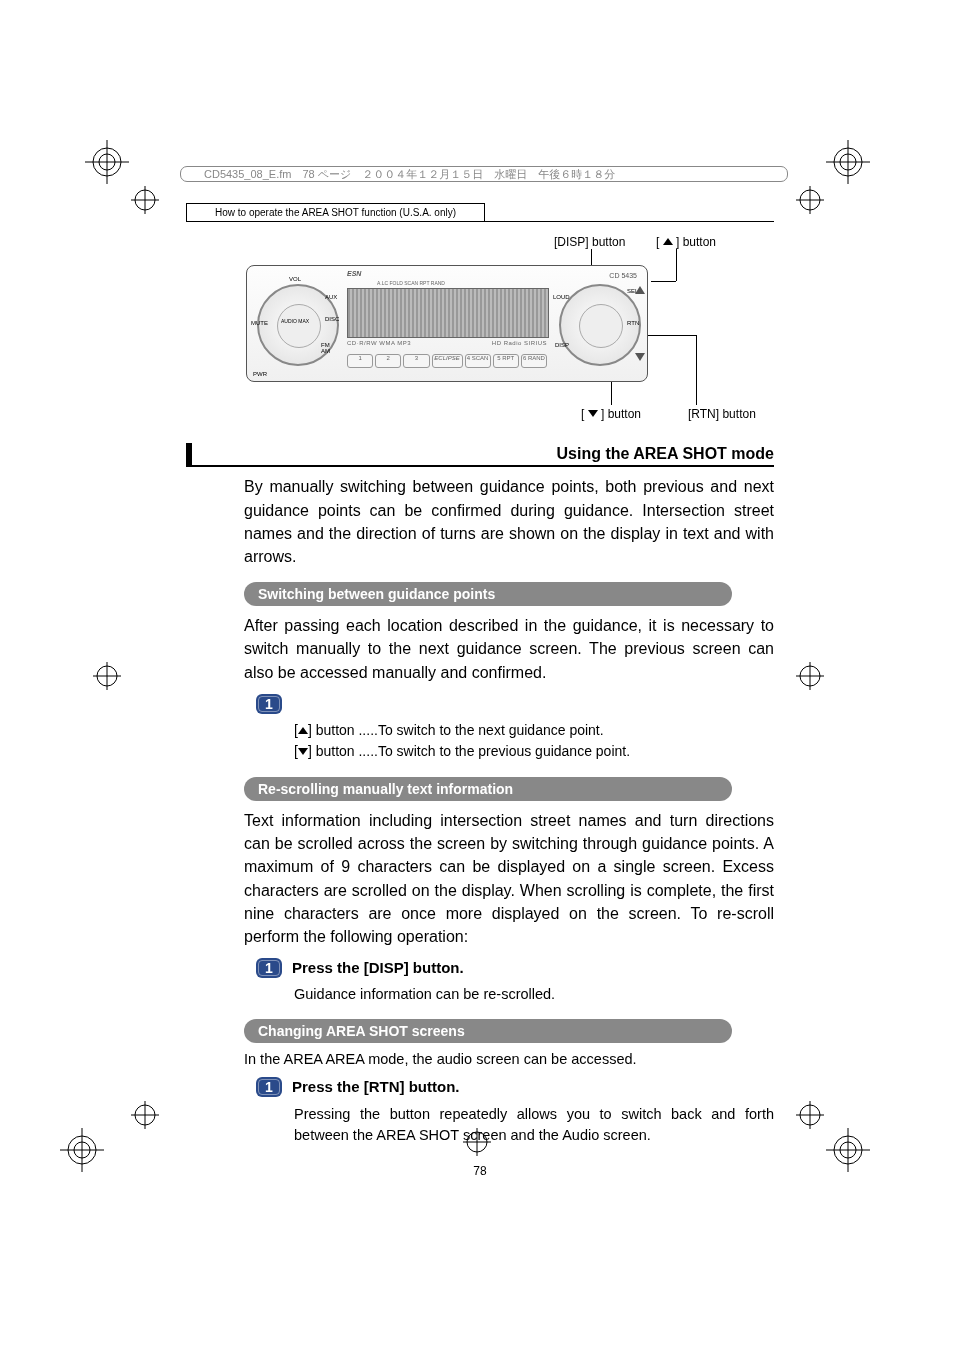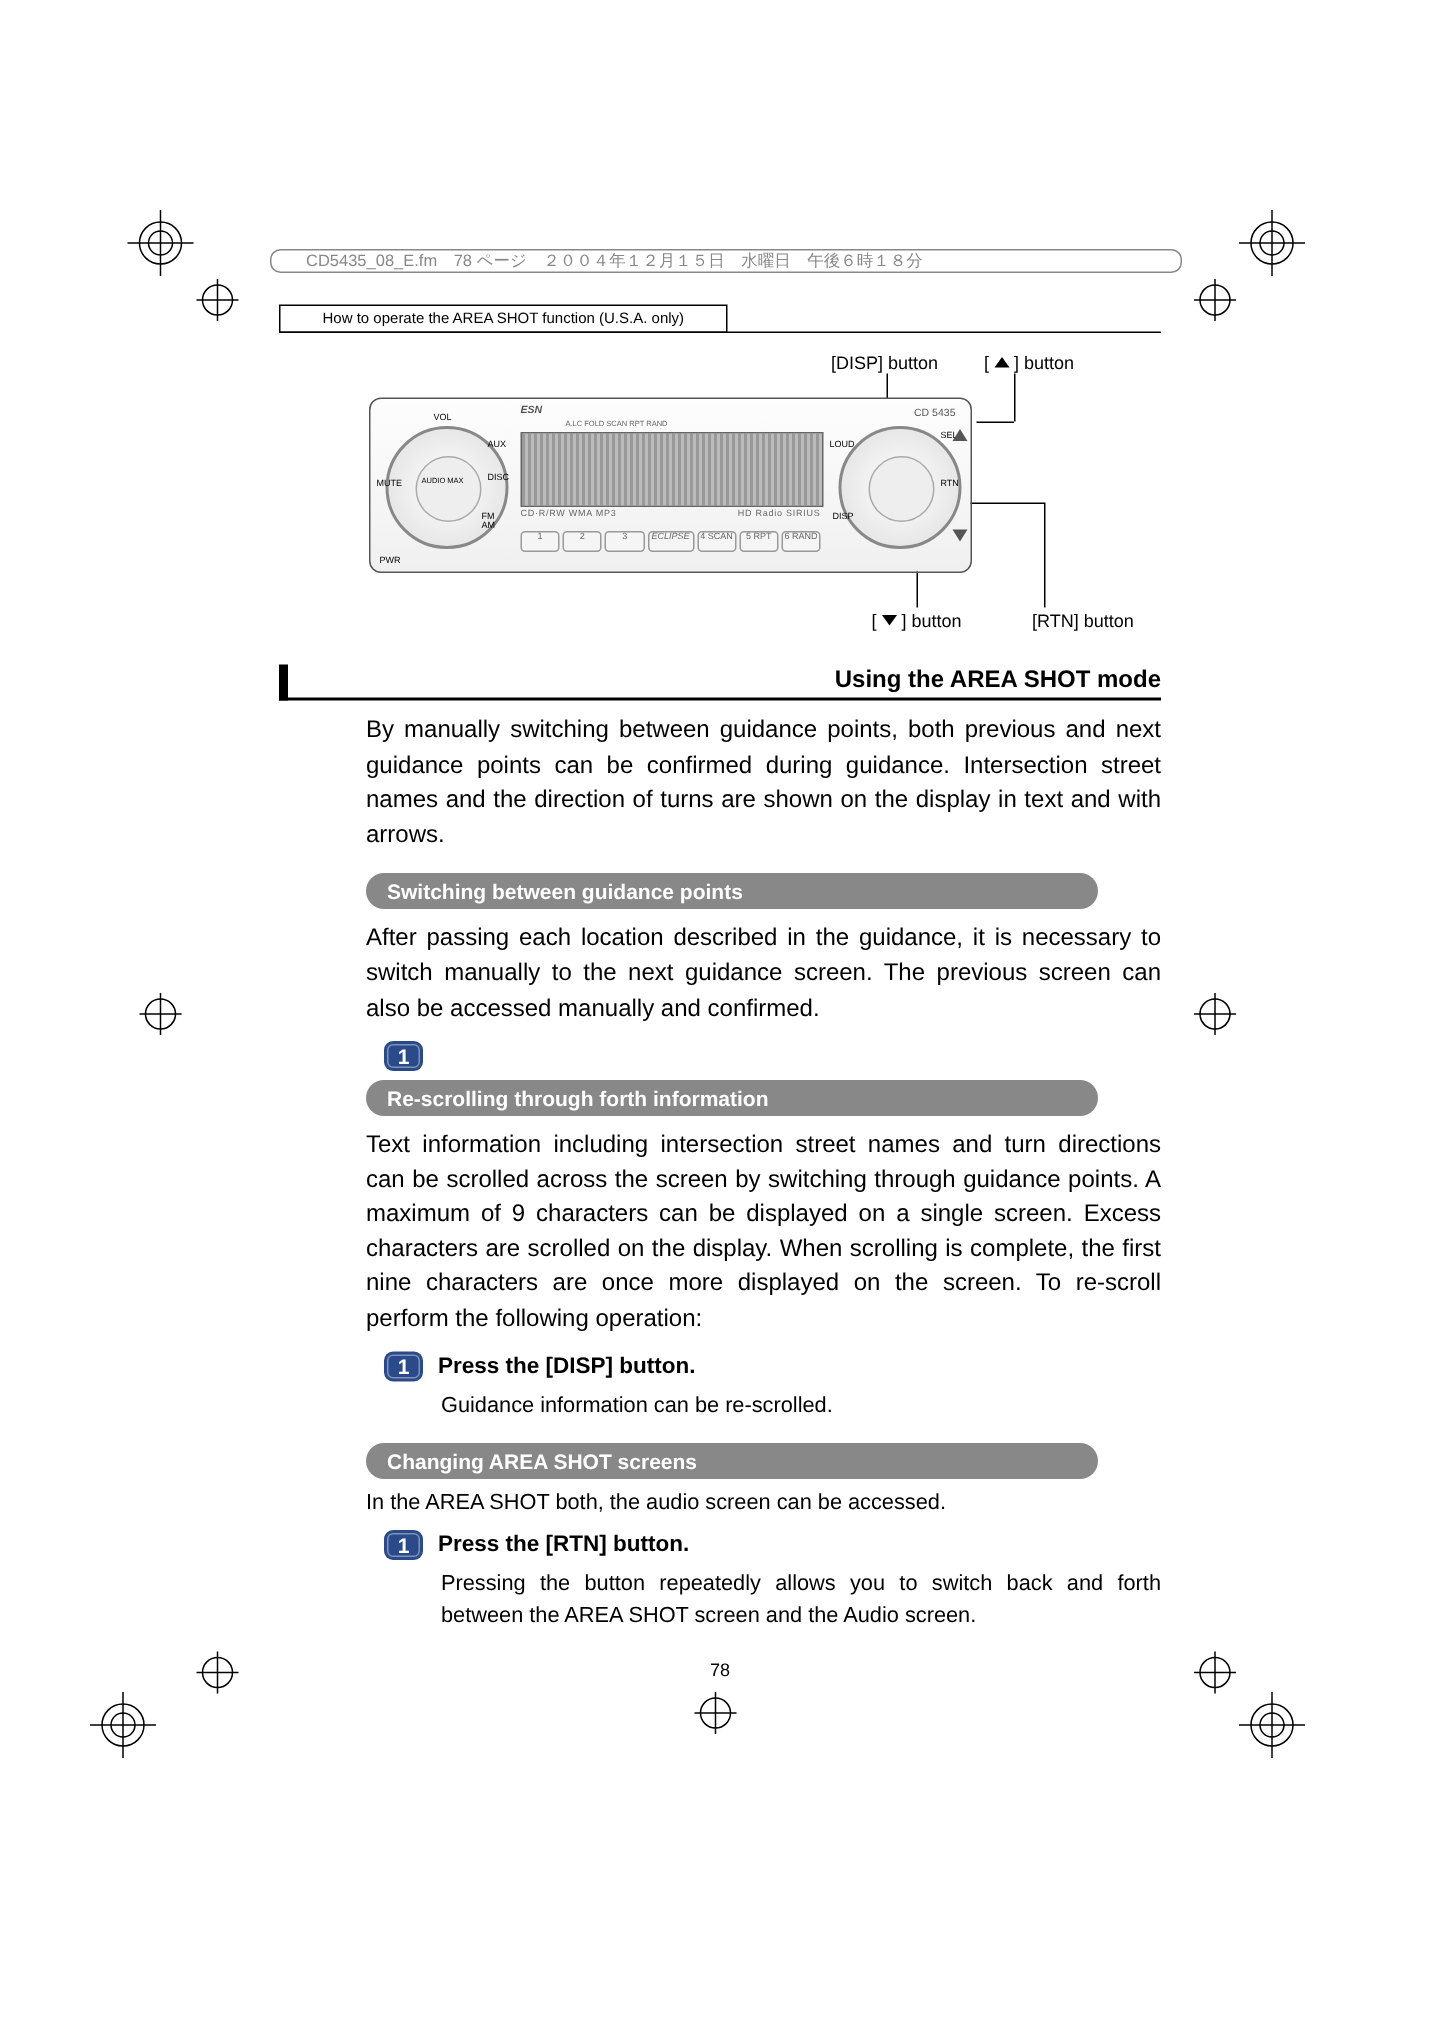--- a/index.html
+++ b/index.html
@@ -343,32 +343,40 @@
 
   <p class="body-para">By manually switching between guidance points, both previous and next guidance points can be confirmed during guidance. Intersection street names and the direction of turns are shown on the display in text and with arrows.</p>
 
   <div class="pill-heading">Switching between guidance points</div>
   <p class="body-para tight">After passing each location described in the guidance, it is necessary to switch manually to the next guidance screen. The previous screen can also be accessed manually and confirmed.</p>
 
   <div class="step-row">
     <div class="step-badge">1</div>
   </div>
 
-
-  <div class="pill-heading">Re-scrolling through forth information</div>
+  <div class="sub-lines">
+    <div>
+      <span>[</span><span class="caret up"></span><span>] button .....To switch to the next guidance point.</span>
+    </div>
+    <div>
+      <span>[</span><span class="caret down"></span><span>] button .....To switch to the previous guidance point.</span>
+    </div>
+  </div>
+
+  <div class="pill-heading">Re-scrolling manually text information</div>
   <p class="body-para tight">Text information including intersection street names and turn directions can be scrolled across the screen by switching through guidance points. A maximum of 9 characters can be displayed on a single screen. Excess characters are scrolled on the display. When scrolling is complete, the first nine characters are once more displayed on the screen. To re-scroll perform the following operation:</p>
 
   <div class="step-row">
     <div class="step-badge">1</div>
     <div class="step-text">Press the [DISP] button.</div>
   </div>
   <p class="followup">Guidance information can be re-scrolled.</p>
 
   <div class="pill-heading">Changing AREA SHOT screens</div>
-  <p class="intro-line">In the AREA SHOT both, the audio screen can be accessed.</p>
+  <p class="intro-line">In the AREA AREA mode, the audio screen can be accessed.</p>
 
   <div class="step-row">
     <div class="step-badge">1</div>
     <div class="step-text">Press the [RTN] button.</div>
   </div>
   <p class="followup">Pressing the button repeatedly allows you to switch back and forth between the AREA SHOT screen and the Audio screen.</p>
 
   <div class="page-num">78</div>
 </div>
 

